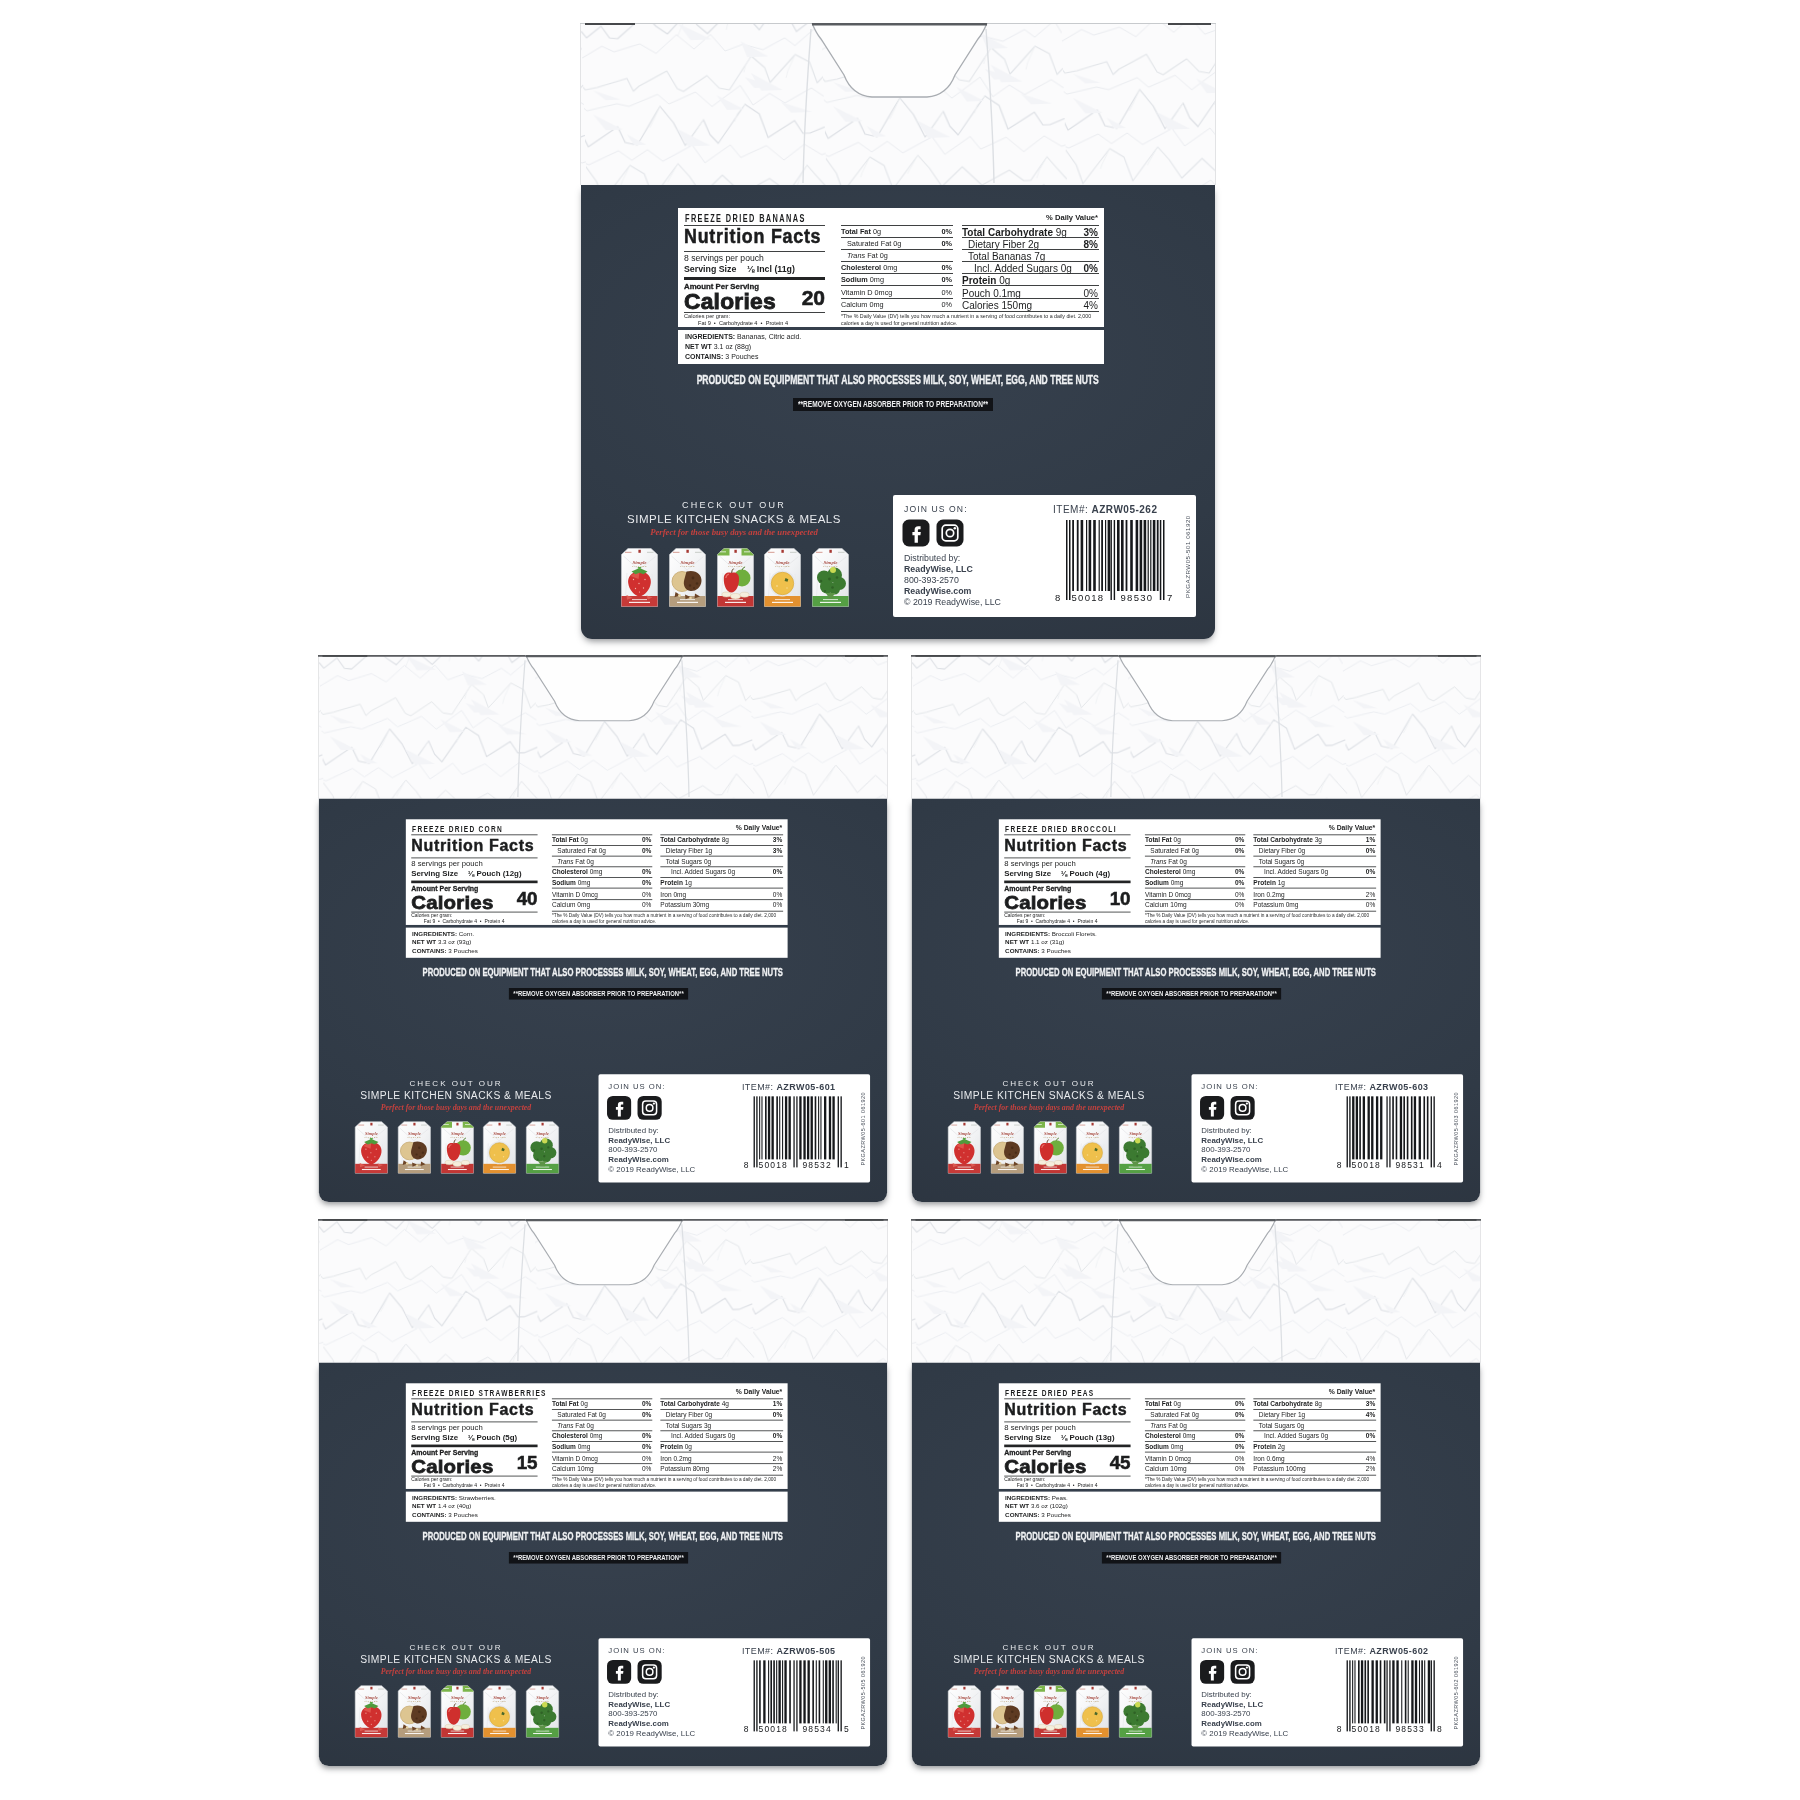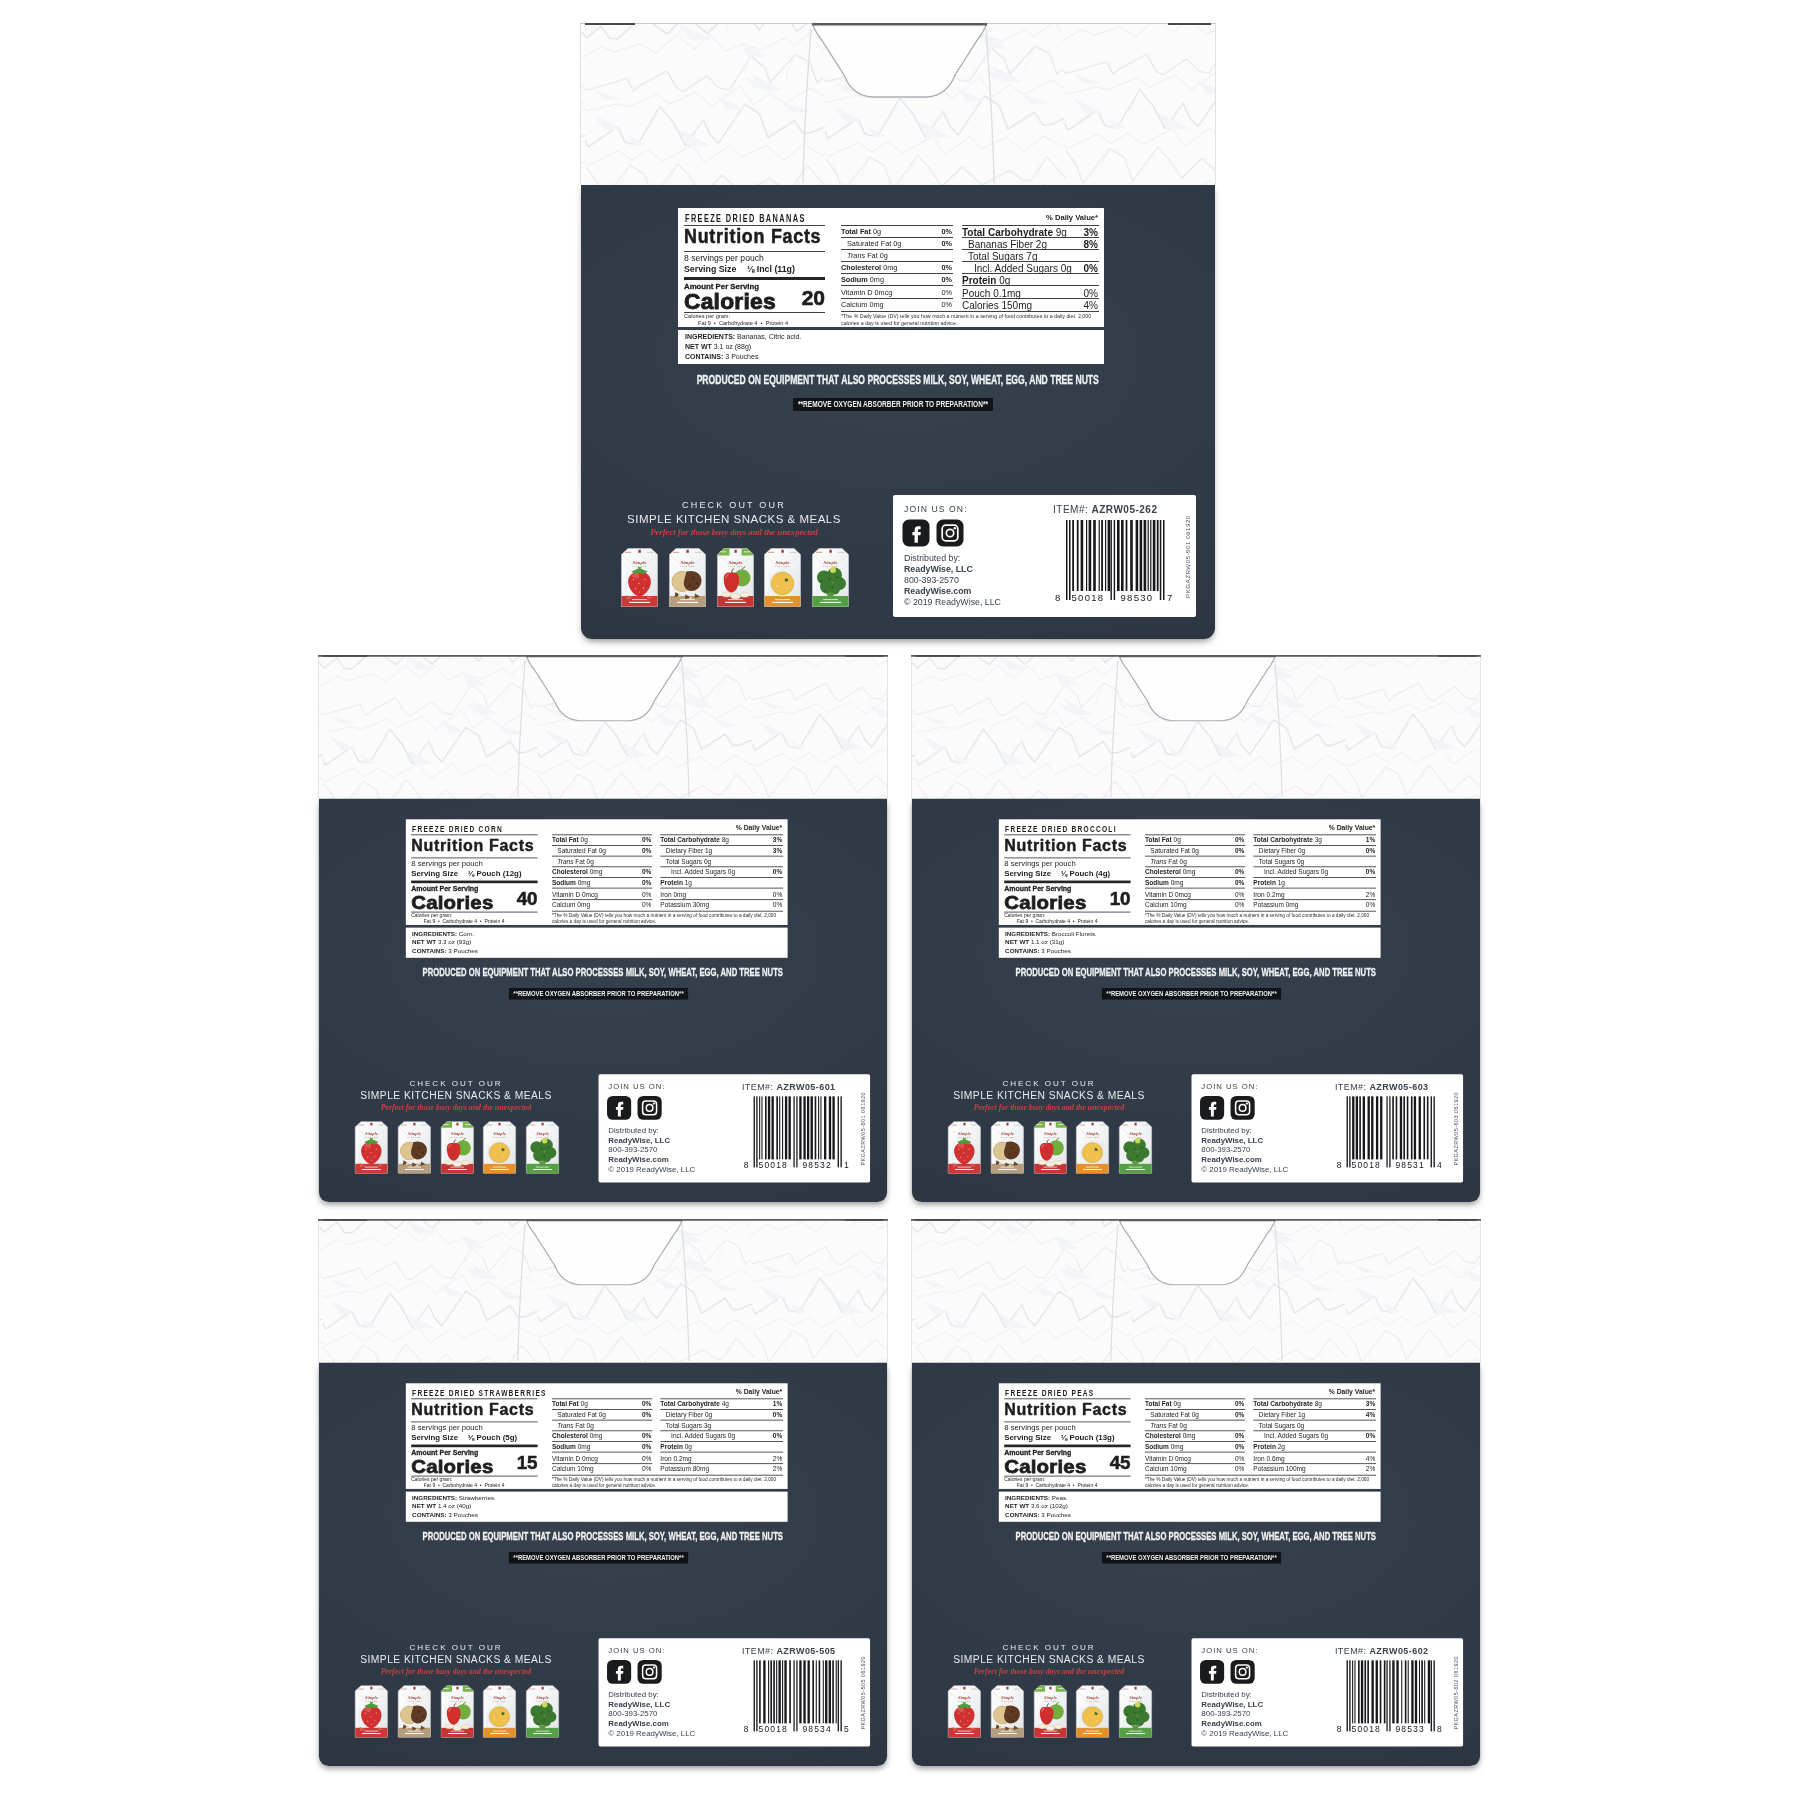--- a/index.html
+++ b/index.html
@@ -109,25 +109,25 @@
           <span style="position:absolute;left:0.0px;top:1.2px;white-space:nowrap">Calcium 0mg</span>
           <span style="position:absolute;right:1px;top:1.2px;font-weight:400">0%</span>
         </div>
       </div>
       <div style="position:absolute;left:284px;top:16.5px;width:137px;border-top:1px solid #3f4142;font-size:10px">
         <div style="position:relative;height:11.2px;border-bottom:1px solid #3f4142;">
           <span style="position:absolute;left:0.0px;top:1.2px;white-space:nowrap"><b>Total Carbohydrate</b> 9g</span>
           <span style="position:absolute;right:1px;top:1.2px;font-weight:700">3%</span>
         </div>
         <div style="position:relative;height:11.2px;border-bottom:1px solid #3f4142;">
-          <span style="position:absolute;left:6.0px;top:1.2px;white-space:nowrap">Bananas Fiber 2g</span>
+          <span style="position:absolute;left:6.0px;top:1.2px;white-space:nowrap">Dietary Fiber 2g</span>
           <span style="position:absolute;right:1px;top:1.2px;font-weight:700">8%</span>
         </div>
         <div style="position:relative;height:11.2px;border-bottom:1px solid #3f4142;">
-          <span style="position:absolute;left:6.0px;top:1.2px;white-space:nowrap">Total Sugars 7g</span>
+          <span style="position:absolute;left:6.0px;top:1.2px;white-space:nowrap">Total Bananas 7g</span>
         </div>
         <div style="position:relative;height:11.2px;border-bottom:1px solid #3f4142;">
           <span style="position:absolute;left:12.0px;top:1.2px;white-space:nowrap">Incl. Added Sugars 0g</span>
           <span style="position:absolute;right:1px;top:1.2px;font-weight:700">0%</span>
         </div>
         <div style="position:relative;height:11.2px;border-bottom:1px solid #3f4142;">
           <span style="position:absolute;left:0.0px;top:1.2px;white-space:nowrap"><b>Protein</b> 0g</span>
         </div>
         <div style="position:relative;height:11.2px;border-bottom:1px solid #3f4142;">
           <span style="position:absolute;left:0.0px;top:1.2px;white-space:nowrap">Pouch 0.1mg</span>

